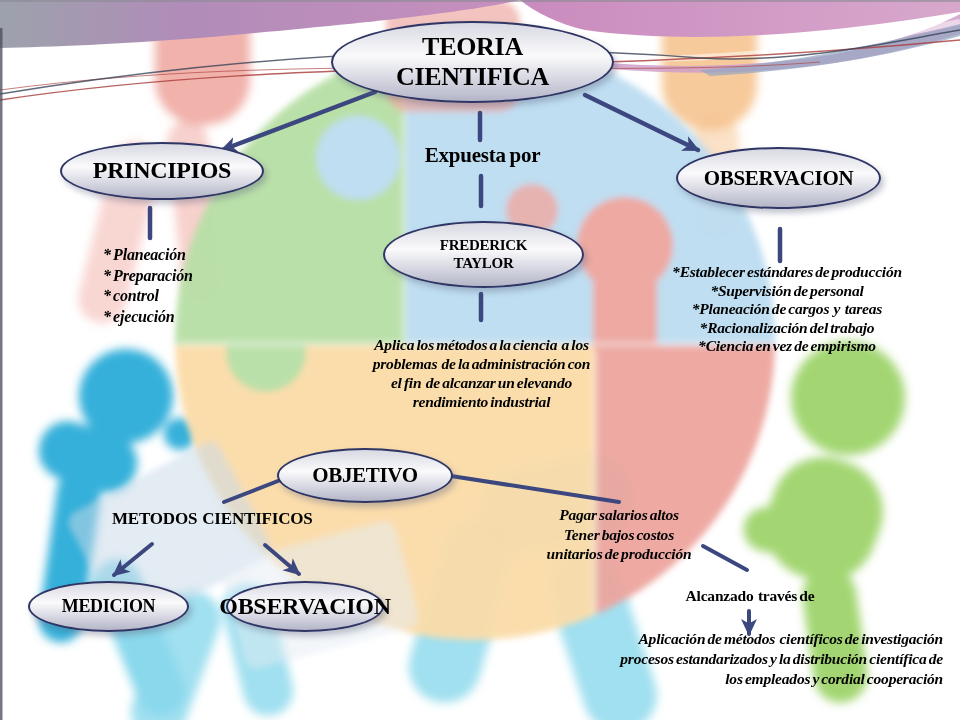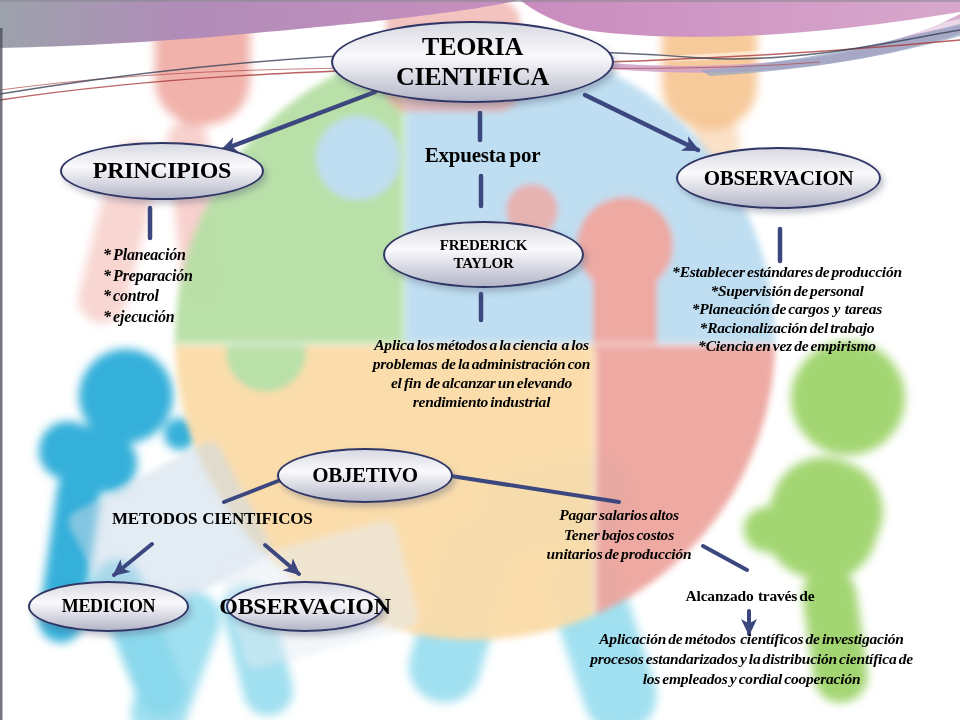--- a/index.html
+++ b/index.html
@@ -208,19 +208,19 @@
   <div class="lbl" style="left:112px;top:509px;width:200px;font-size:17px;">METODOS  CIENTIFICOS</div>
 
   <div class="tblock" style="left:519px;top:505px;width:200px;font-size:15.5px;line-height:19.5px;">
     <div>Pagar salarios altos</div>
     <div>Tener bajos costos</div>
     <div>unitarios de producción</div>
   </div>
 
   <div class="lbl" style="left:664px;top:587px;width:172px;font-size:15.5px;text-align:center;">Alcanzado  través de</div>
 
-  <div class="tblock" style="left:560px;top:629px;width:383px;font-size:15.5px;line-height:20px;">
+  <div class="tblock" style="left:560px;top:629px;width:383px;font-size:15.5px;line-height:20px;text-align:right;">
     <div>Aplicación de métodos  científicos de investigación</div>
     <div>procesos estandarizados y la distribución científica de</div>
     <div>los empleados y cordial cooperación</div>
   </div>
 
 </div>
 
 </body></html>

